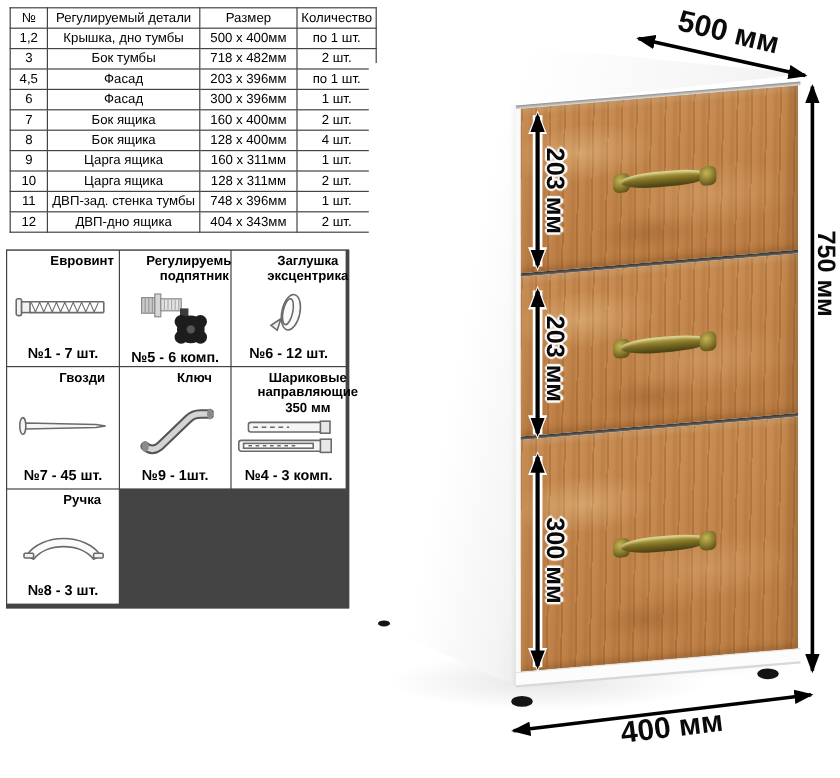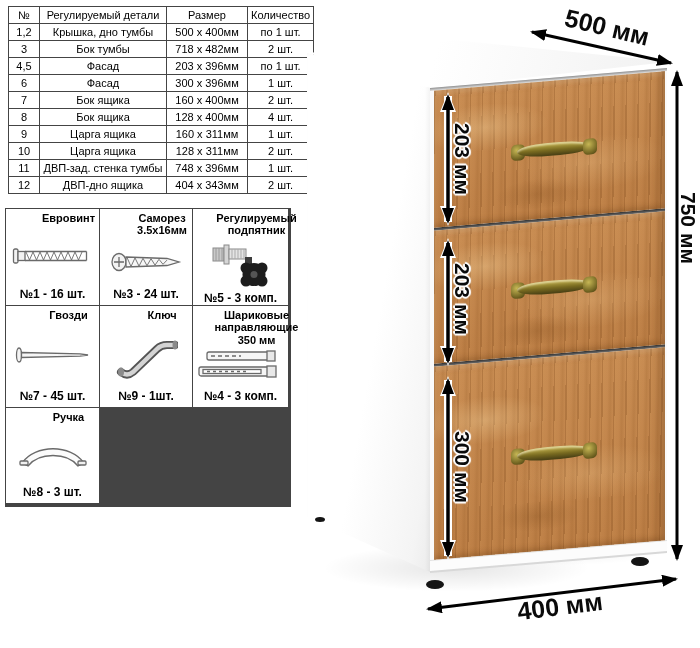--- a/index.html
+++ b/index.html
@@ -173,38 +173,24 @@
       <div class="hw-iconbox">
         <svg width="84" height="30" viewBox="0 0 84 30">
           <g class="icon-stroke">
             <rect x="2.5" y="8" width="4.5" height="14" rx="1.5" fill="#f2f2f2"></rect>
             <rect x="7" y="10.5" width="7" height="9" fill="#f2f2f2"></rect>
             <path d="M14,10.5 h61.5 M14,19.5 h61.5 M75.5,10.5 v9"></path>
             <path d="M15,11 l3.5,8 3.5,-8 3.5,8 3.5,-8 3.5,8 3.5,-8 3.5,8 3.5,-8 3.5,8 3.5,-8 3.5,8 3.5,-8 3.5,8 3.5,-8 3.5,8 3.5,-8" stroke-width="0.9"></path>
           </g>
         </svg>
       </div>
-      <div class="hw-count">№1 - 16 шт.</div>
-    </div>
-
-
-    <div class="hw-cell">
-      <div class="hw-title">Саморез 3.5х16мм</div>
-      <div class="hw-iconbox">
-        <svg width="74" height="32" viewBox="0 0 74 32">
-          <g class="icon-stroke">
-            <ellipse cx="10" cy="16" rx="7" ry="8.5" fill="#f2f2f2"></ellipse>
-            <path d="M5,16 h10 M10,11 v10"></path>
-            <path d="M17,11 L58,12.5 L70,16 L58,19.5 L17,21 Z" fill="#f7f7f7"></path>
-            <path d="M18,11.5 l4,9 4,-8.6 4,8.2 4,-7.8 4,7.4 4,-7 4,6.4 4,-5.8 4,5 4,-4.2" stroke-width="0.9"></path>
-          </g>
-        </svg>
-      </div>
-      <div class="hw-count">№3 - 24 шт.</div>
-    </div>
+      <div class="hw-count">№1 - 7 шт.</div>
+    </div>
+
+
 
     <div class="hw-cell">
       <div class="hw-title">Регулируемый подпятник</div>
       <div class="hw-iconbox">
         <svg width="62" height="54" viewBox="0 0 62 54">
           <g stroke="#8a8a8a" stroke-width="1">
             <rect x="3" y="11" width="11" height="13" fill="#c9c9c9"></rect>
             <path d="M6,11 v13 M9,11 v13 M12,11 v13" stroke="#9a9a9a"></path>
             <rect x="14" y="8" width="5" height="19" fill="#d6d6d6"></rect>
             <rect x="19" y="12" width="17" height="10" fill="#e4e4e4"></rect>
@@ -214,23 +200,36 @@
             <rect x="35" y="20" width="7" height="9" fill="#3c3c3c"></rect>
             <circle cx="36" cy="31" r="5.5"></circle>
               <circle cx="52" cy="31" r="5.5"></circle>
             <circle cx="36" cy="44" r="5.5"></circle>
               <circle cx="52" cy="44" r="5.5"></circle>
             <circle cx="44" cy="37.5" r="11.5"></circle>
           </g>
           <circle cx="44" cy="37.5" r="3.5" fill="#555"></circle>
         </svg>
       </div>
-      <div class="hw-count">№5 - 3 комп.</div>
-    </div>
-
+      <div class="hw-count">№5 - 6 комп.</div>
+    </div>
+
+    <div class="hw-cell">
+      <div class="hw-title">Заглушка эксцентрика</div>
+      <div class="hw-iconbox">
+        <svg width="44" height="50" viewBox="0 0 44 50">
+          <g class="icon-stroke" transform="rotate(12 22 25)">
+            <ellipse cx="23" cy="23" rx="7.5" ry="15" fill="#fafafa"></ellipse>
+            <ellipse cx="20.5" cy="23" rx="4" ry="11"></ellipse>
+            <path d="M16,30 l-7,7 l6,3 z" fill="#efefef"></path>
+          </g>
+        </svg>
+      </div>
+      <div class="hw-count">№6 - 12 шт.</div>
+    </div>
 
     <div class="hw-cell">
       <div class="hw-title">Гвозди</div>
       <div class="hw-iconbox">
         <svg width="78" height="18" viewBox="0 0 78 18">
           <g class="icon-stroke" stroke-width="1.1">
             <ellipse cx="5" cy="9" rx="2.5" ry="7" fill="#f4f4f4"></ellipse>
             <path d="M7.5,6.5 L66,7.8 L74,9 L66,10.2 L7.5,11.5 Z" fill="#f6f6f6"></path>
           </g>
         </svg>

